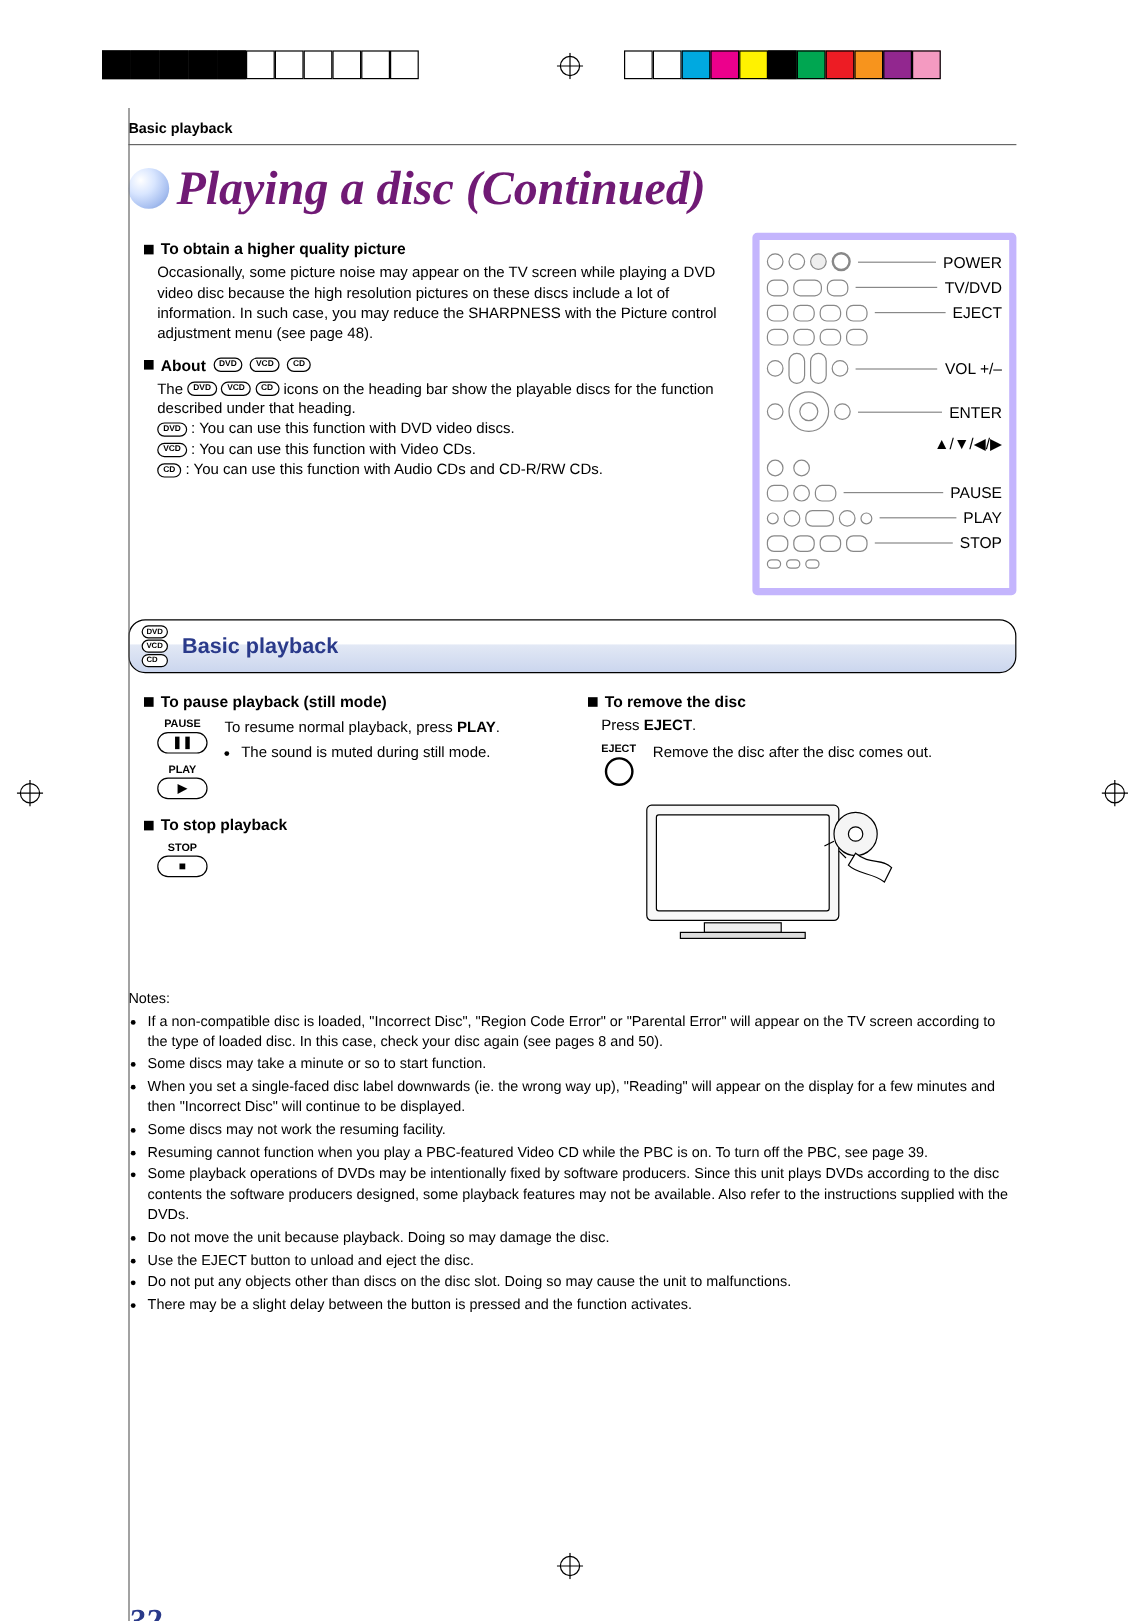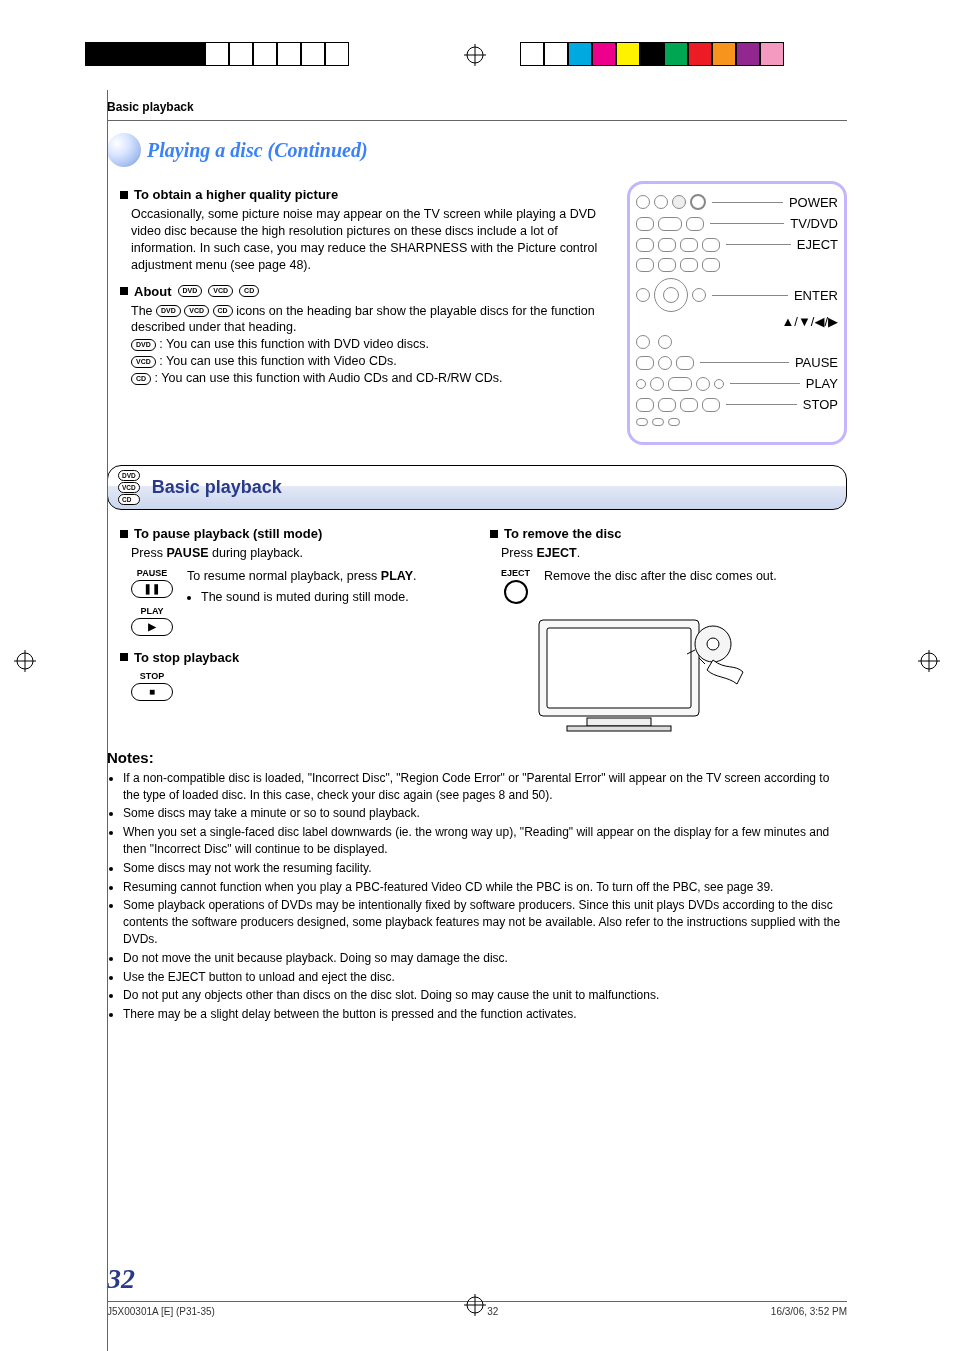--- a/index.html
+++ b/index.html
@@ -70,22 +70,22 @@
   }
   .sphere {
     width: 34px; height: 34px;
     border-radius: 50%;
     background: radial-gradient(circle at 30% 30%, #fff 0%, #d9e6ff 35%, #a7bff0 70%, #6f8fd0 100%);
   }
   .page-title {
     font-family: "Times New Roman", Times, serif;
     font-style: italic;
     font-weight: bold;
-    font-size: 20px;
-    color: #3b82f6;
+    font-size: 40px;
+    color: #701a75;
   }
   .content-cols {
     display: flex;
     gap: 20px;
   }
   .col-left { flex: 1 1 auto; }
   .col-right { width: 220px; flex: 0 0 220px; }
   .bullet-h {
     font-weight: bold;
     font-size: 13px;
@@ -176,22 +176,22 @@
     gap: 14px;
     margin: 6px 0 6px 24px;
     align-items: flex-start;
   }
   .pair-row .txt, .pair-row ul {
     font-size: 12.5px;
     line-height: 1.35;
   }
   .pair-row ul { margin: 4px 0 0 0; padding-left: 14px; }
   .remote-diagram {
-    border: 3px solid #c4b5fd;
-    border-radius: 16px;
+    border: 6px solid #c4b5fd;
+    border-radius: 4px;
     padding: 10px 6px;
     font-size: 12px;
     background: #fff;
   }
   .remote-row {
     display: flex;
     align-items: center;
     justify-content: space-between;
     margin-bottom: 6px;
     gap: 6px;
@@ -223,23 +223,23 @@
   .rline {
     flex: 1;
     height: 0;
     border-top: 0.5px solid #888;
     min-width: 0;
   }
   .tv-illus {
     margin: 10px 0 0 60px;
   }
   .notes-heading {
-    font-weight: bold;
-    font-size: 15px;
-    margin: 12px 0 4px 0;
+    font-weight: normal;
+    font-size: 12px;
+    margin: 37px 0 4px 0;
   }
   ul.notes {
     margin: 0;
     padding-left: 16px;
     font-size: 12px;
     line-height: 1.4;
   }
   ul.notes li { margin-bottom: 2px; }
   .page-num {
     font-family: "Times New Roman", Times, serif;
@@ -387,20 +387,30 @@
             <span class="glyphs">
               <span class="rbtn"></span>
               <span class="rbtn"></span>
               <span class="rbtn"></span>
               <span class="rbtn"></span>
             </span>
           </div>
         <div class="remote-row">
             <span class="glyphs">
               <span class="rbtn circ"></span>
+              <span class="rbtn" style="height:24px;width:12px;border-radius:8px"></span>
+              <span class="rbtn" style="height:24px;width:12px;border-radius:8px"></span>
+              <span class="rbtn circ"></span>
+            </span>
+            <span class="rline"></span>
+            <span class="lbl">VOL +/–</span>
+          </div>
+        <div class="remote-row">
+            <span class="glyphs">
+              <span class="rbtn circ"></span>
               <span class="rbtn big"></span>
               <span class="rbtn circ"></span>
             </span>
             <span class="rline"></span>
             <span class="lbl">ENTER</span>
           </div>
         <div class="remote-row" style="justify-content:flex-end;margin-top:-4px">
             <span class="lbl">▲/▼/◀/▶</span>
           </div>
         <div class="remote-row">
@@ -458,23 +468,20 @@
       <span class="disc-oval">CD</span>
     </span>
     <span class="sb-title">Basic playback</span>
   </div>
 
   <div class="two-col">
     <div>
       <div class="bullet-h">
           <span>To pause playback (still mode)</span>
         </div>
-      <div class="indent-body">
-        <span>Press </span><span class="bold">PAUSE</span><span> during playback.</span>
-      </div>
       <div class="pair-row">
         <div style="display:flex;flex-direction:column;gap:8px;align-items:center;">
           <div class="icon-btn">
             <span>PAUSE</span>
             <span class="cap">❚❚</span>
           </div>
           <div class="icon-btn">
             <span>PLAY</span>
             <span class="cap">▶</span>
           </div>
@@ -525,21 +532,21 @@
           <path d="M176 46 C 188 56, 198 50, 206 58 L 200 70 C 190 62, 178 64, 170 56 Z" fill="#fff" stroke="#000"></path>
           <path d="M162 44 L168 50 M158 36 L150 40" stroke="#000" fill="none"></path>
         </svg>
       </div>
     </div>
   </div>
 
   <div class="notes-heading">Notes:</div>
   <ul class="notes">
     <li>If a non-compatible disc is loaded, "Incorrect Disc", "Region Code Error" or "Parental Error" will appear on the TV screen according to the type of loaded disc. In this case, check your disc again (see pages 8 and 50).</li>
-    <li>Some discs may take a minute or so to sound playback.</li>
+    <li>Some discs may take a minute or so to start function.</li>
     <li>When you set a single-faced disc label downwards (ie. the wrong way up), "Reading" will appear on the display for a few minutes and then "Incorrect Disc" will continue to be displayed.</li>
     <li>Some discs may not work the resuming facility.</li>
     <li>Resuming cannot function when you play a PBC-featured Video CD while the PBC is on. To turn off the PBC, see page 39.</li>
     <li>Some playback operations of DVDs may be intentionally fixed by software producers. Since this unit plays DVDs according to the disc contents the software producers designed, some playback features may not be available. Also refer to the instructions supplied with the DVDs.</li>
     <li>Do not move the unit because playback. Doing so may damage the disc.</li>
     <li>Use the EJECT button to unload and eject the disc.</li>
     <li>Do not put any objects other than discs on the disc slot. Doing so may cause the unit to malfunctions.</li>
     <li>There may be a slight delay between the button is pressed and the function activates.</li>
   </ul>
 

